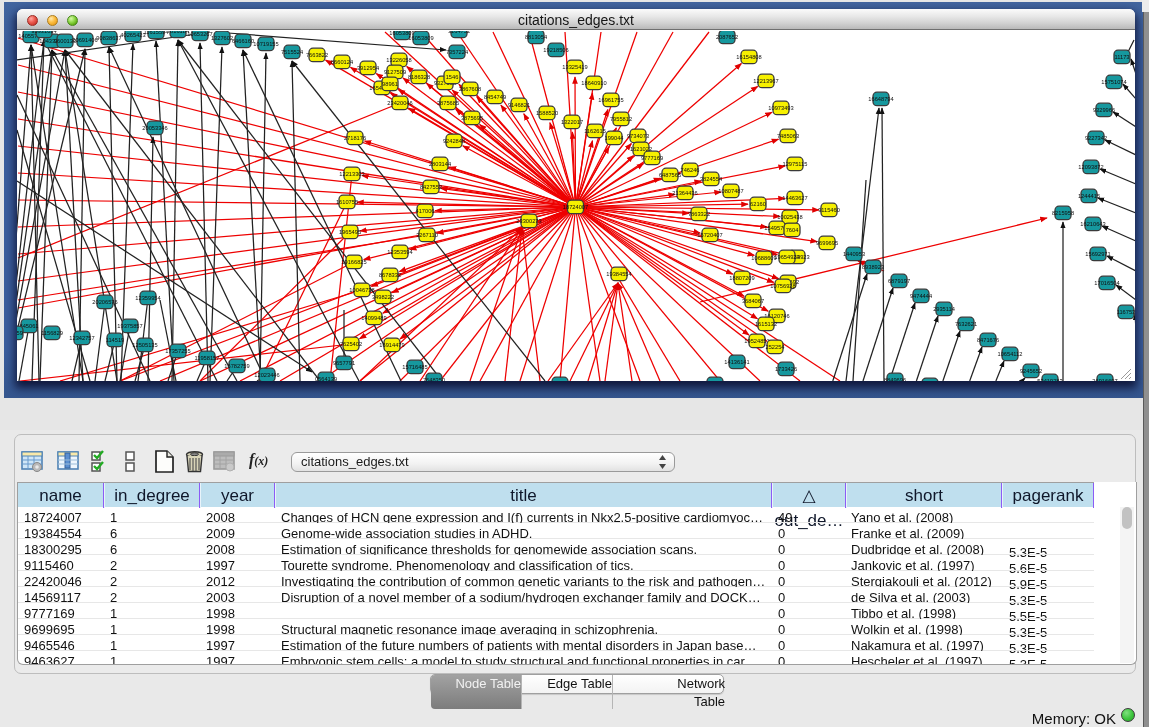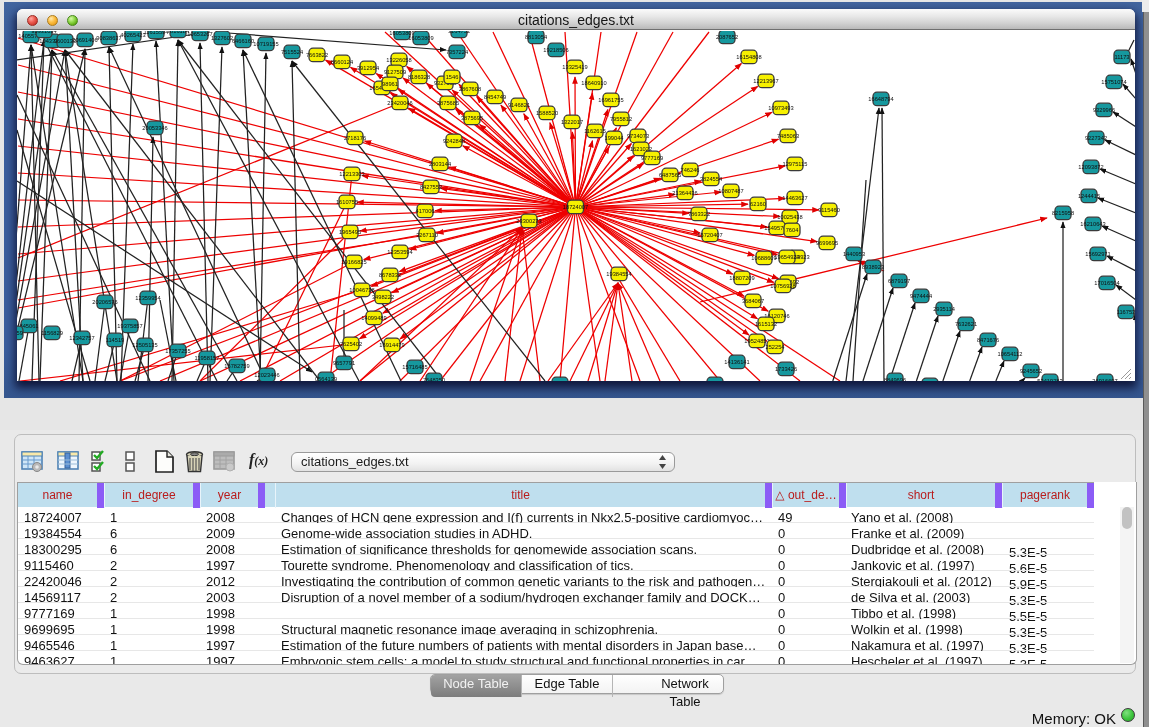--- a/index.html
+++ b/index.html
@@ -41,39 +41,39 @@
 
 #combo { position:absolute; left:276px; top:2px; width:384px; height:20px;
   background:linear-gradient(180deg,#ffffff,#f2f2f2 60%,#e2e2e2); border:1px solid #9a9a9a; border-radius:6px;
   font-size:13px; color:#1a1a1a; line-height:18px; padding-left:9px; }
 
 
 #tbl { position:absolute; left:2px; top:47px; width:1120px; height:183px; background:#fff;
   border:1px solid #9f9f9f; border-radius:0 0 6px 6px; border-top:none; overflow:hidden; }
 #thead { position:relative; height:25px; width:1076px; background:#bfdfee; border-top:1px solid #9f9f9f; }
 #thead .th { position:absolute; top:0; height:25px; line-height:25px; text-align:center;
-  font-size:12px; color:#b91c1c; border-right:7px solid #8b5cf6; border-left:1px solid #e8f4fa; }
+  font-size:17px; color:#0f172a; border-right:1px solid #8b5cf6; border-left:1px solid #e8f4fa; }
 .tr { position:relative; height:16px; width:1076px; border-bottom:1px solid #e7e7e7; font-size:13px; color:#111; }
 .tr div { position:absolute; top:0; height:16px; line-height:21px; white-space:nowrap; overflow:hidden; }
 .c0 { left:6px;  width:84px; }
 .c1 { left:92px; width:94px; }
 .c2 { left:188px; width:73px; }
 .c3 { left:263px; width:495px; }
 .c4 { left:760px; width:72px; }
 .c5 { left:833px; width:151px; }
 .c6 { left:991px; width:99px;margin-top:35px; }
 
 #vsb { position:absolute; right:2px; top:25px; width:14px; height:156px; background:#f4f4f4; }
 #vsb .thumb { position:absolute; left:2px; top:0px; width:10px; height:22px; background:#c2c2c2; border-radius:5px; }
 
 
 #tabs { position:absolute; left:430px; top:244px; width:294px; height:20px;
   background:linear-gradient(180deg,#ffffff,#f3f3f3); border:1px solid #9f9f9f; border-radius:5px;
   box-shadow:0 1px 1px rgba(0,0,0,.15); font-size:13px; }
-#tabs div { position:absolute; top:0; height:22px; line-height:18px; text-align:center; color:#111; }
+#tabs div { position:absolute; top:0; height:34px; line-height:18px; text-align:right; color:#111; }
 #tab1 { left:0; width:90px; background:linear-gradient(180deg,#a2a2a2,#7c7c7c); color:#f2f2f2 !important;
   border-radius:4px 0 0 4px; }
 #tab2 { left:90px; width:91px; border-left:1px solid #b5b5b5; }
 #tab3 { left:181px; width:113px; border-left:1px solid #b5b5b5;padding-left:32px; }
 
 #mem { position:absolute; right:27px; top:280px; font-size:15px; color:#111; }
 #memdot { position:absolute; right:8px; top:278px; width:14px; height:14px; border-radius:50%;
   background:radial-gradient(circle at 38% 32%, #7fe07f, #3cc43c 55%, #28a428); border:1px solid #3a3a3a; }
 </style></head>
 <body>
@@ -662,21 +662,21 @@
           <svg width="9" height="14" style="position:absolute;right:7px;top:2px" viewBox="0 0 9 14">
             <path d="M4.5 0 L8 5 L1 5 Z" fill="#444"></path>
               <path d="M4.5 14 L8 9 L1 9 Z" fill="#444"></path>
           </svg>
         </div>
       </div>
       <div id="tbl">
         <div id="thead">
           <div class="th" style="left:0;width:86px;border-left:none">name</div>
           <div class="th" style="left:86px;width:96px">in_degree</div>
-          <div class="th" style="left:182px;width:65px">year</div>
+          <div class="th" style="left:182px;width:75px">year</div>
           <div class="th" style="left:257px;width:497px">title</div>
           <div class="th" style="left:754px;width:74px">△ out_de…</div>
           <div class="th" style="left:828px;width:156px">short</div>
           <div class="th" style="left:984px;width:92px">pagerank</div>
         </div>
 <div class="tr">
             <div class="c0">18724007</div>
             <div class="c1">1</div>
             <div class="c2">2008</div>
             <div class="c3">Changes of HCN gene expression and I(f) currents in Nkx2.5‑positive cardiomyoc…</div>

